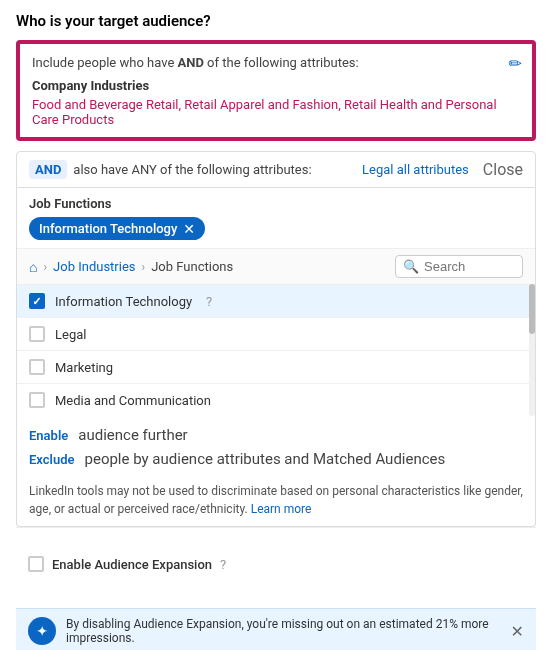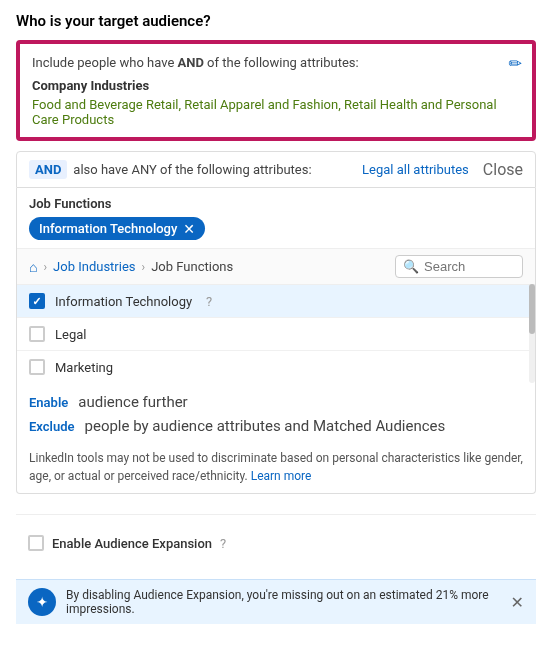--- a/index.html
+++ b/index.html
@@ -41,21 +41,21 @@
       font-size: 16px;
     }
     .company-industries-label {
       font-weight: 700;
       font-size: 13px;
       margin-top: 8px;
       margin-bottom: 4px;
     }
     .company-industries-value {
       font-size: 13px;
-      color: #4d7c0f;
+      color: #be185d;
     }
     .and-badge {
       background: #e8f0fe;
       color: #0a66c2;
       font-weight: 700;
       font-size: 13px;
       padding: 2px 6px;
       border-radius: 3px;
     }
     .and-bar-text {
@@ -230,23 +230,22 @@
       line-height: 1.5;
     }
     .disclaimer a {
       color: #0a66c2;
       text-decoration: none;
     }
     .expansion-row {
       display: flex;
       align-items: center;
       gap: 8px;
-      padding: 20px 12px;
+      padding: 28px 12px;
       border-top: 1px solid #eee;
-      margin-top: 20px;
     }
     .expansion-checkbox {
       width: 16px;
       height: 16px;
       border: 2px solid #ccc;
       border-radius: 2px;
       flex-shrink: 0;
       cursor: pointer;
     }
     .expansion-label {
@@ -367,20 +366,24 @@
           <div class="checkbox-item">
             <div class="checkbox"></div>
             <span class="checkbox-label">Legal</span>
           </div>
 
           <div class="checkbox-item">
             <div class="checkbox"></div>
             <span class="checkbox-label">Marketing</span>
           </div>
 
+          <div class="checkbox-item">
+            <div class="checkbox"></div>
+            <span class="checkbox-label">Media and Communication</span>
+          </div>
 
 
         </div>
 
         <div style="position:absolute;right:0;top:0;bottom:0;width:6px;background:#f0f0f0;border-radius:3px;">
           <div style="width:6px;height:50px;background:#bbb;border-radius:3px;position:absolute;top:0;"></div>
         </div>
       </div>
 
       <div class="action-links-row">

